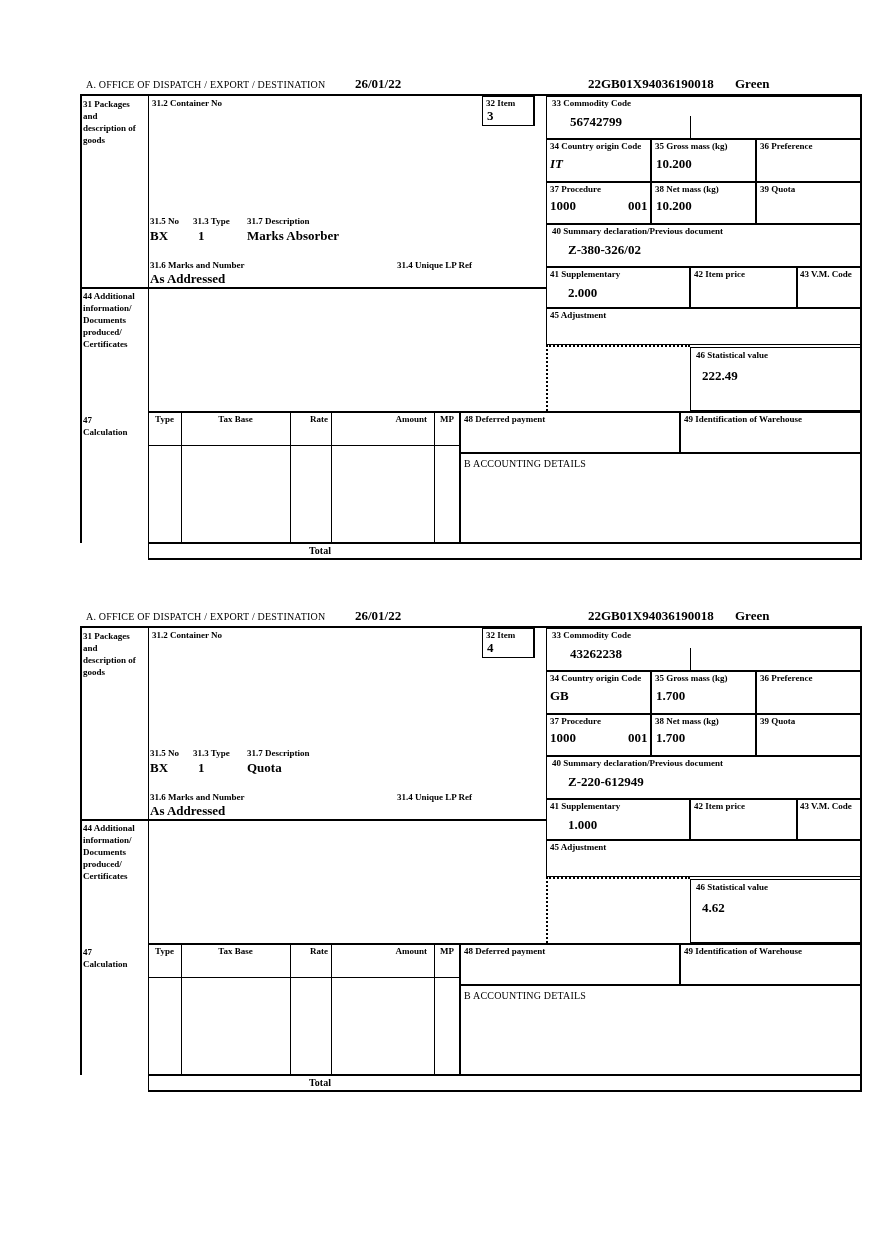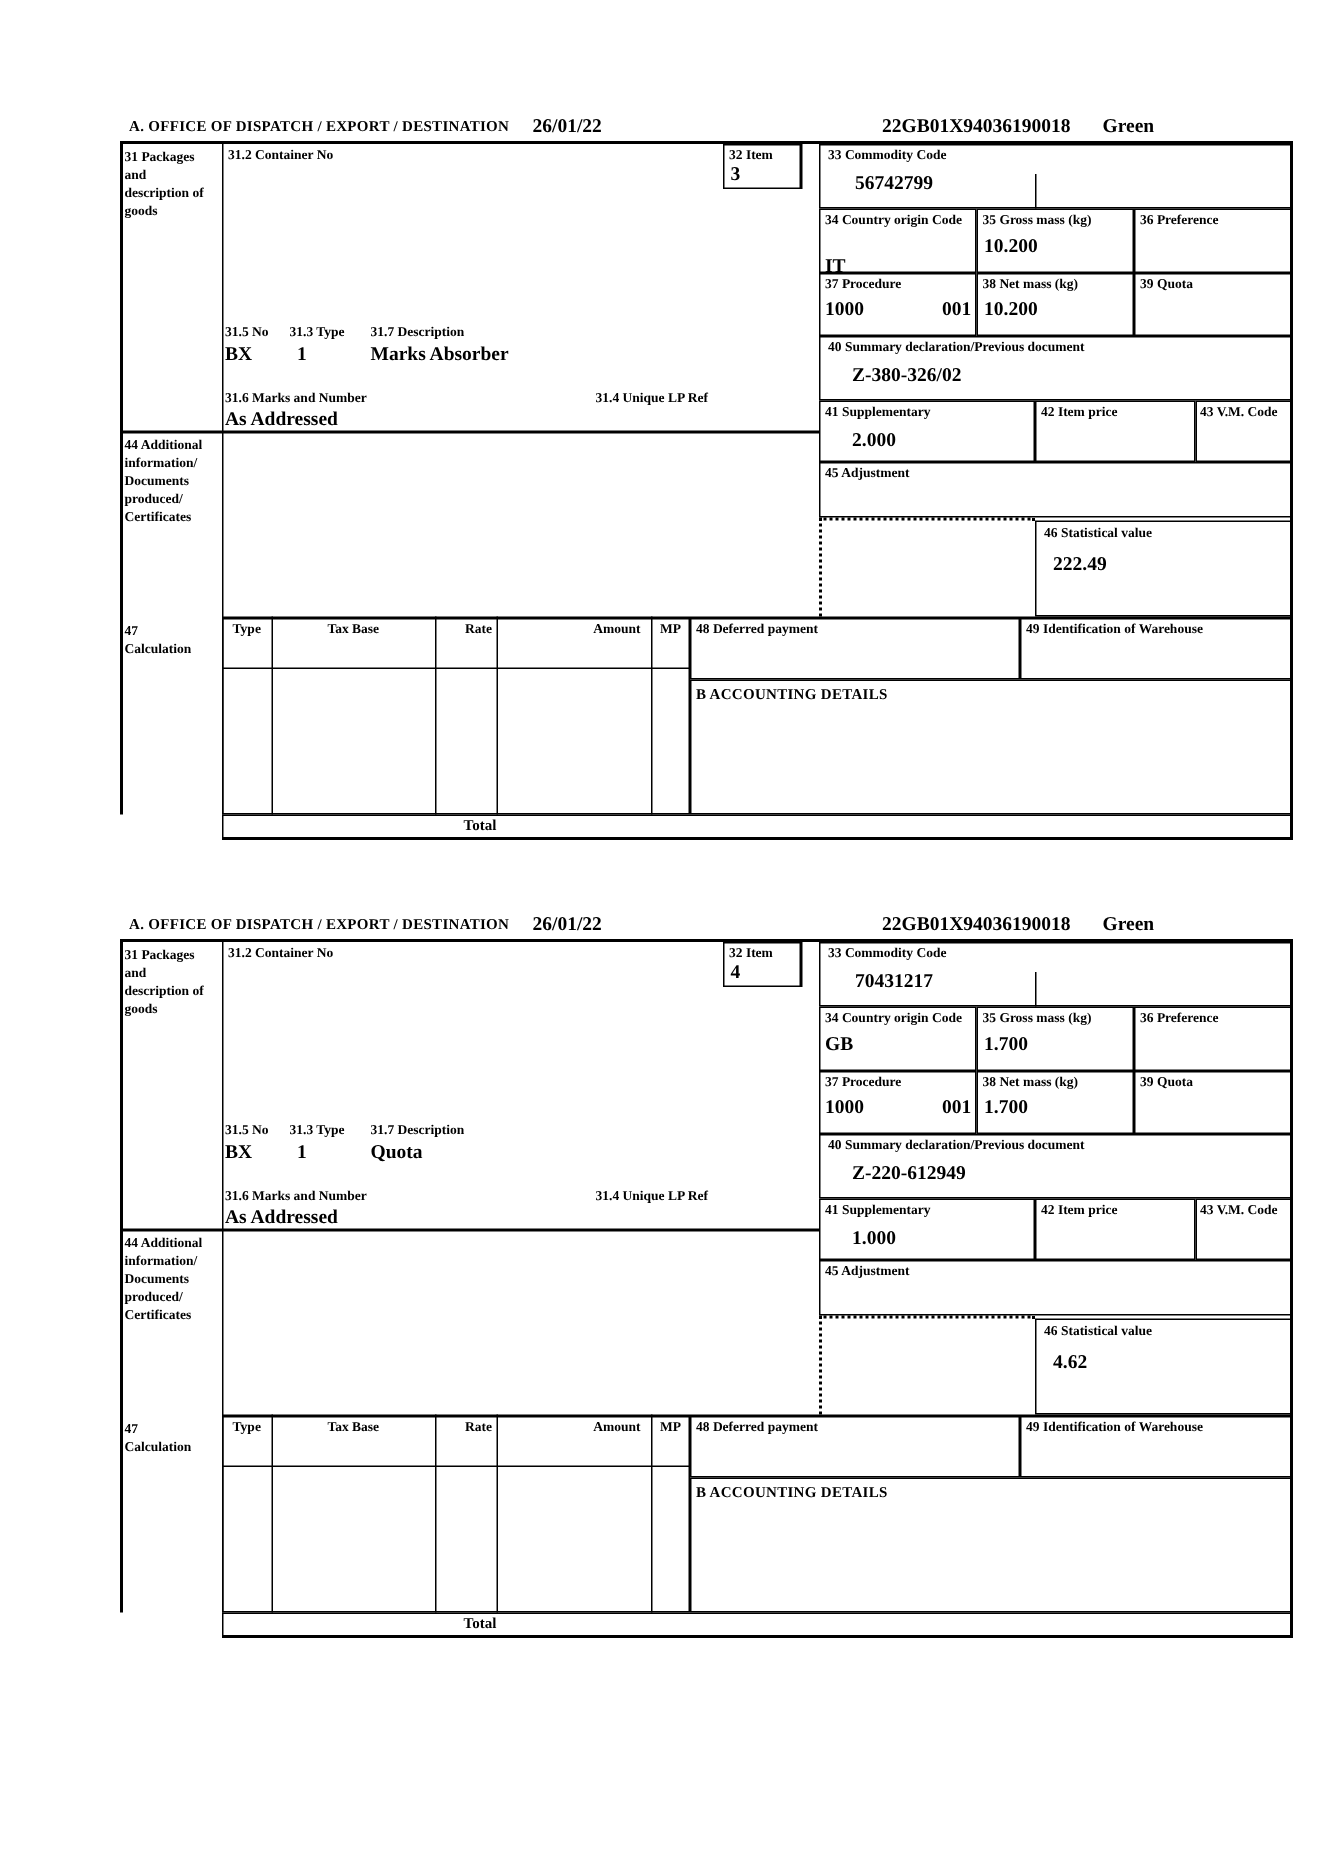--- a/index.html
+++ b/index.html
@@ -5,21 +5,21 @@
   html,body{margin:0;padding:0;background:#fff;}
   #page{position:relative;width:882px;height:1250px;background:#ffffff;
         font-family:"Liberation Serif","DejaVu Serif",serif;color:#000;overflow:hidden;}
   .section{position:absolute;left:80px;width:782px;height:487px;}
   .s0{top:74px;} .s1{top:606px;}
   .ln{position:absolute;background:#000;}
   .bx{position:absolute;border:1px solid #000;box-sizing:border-box;}
   .lbl{position:absolute;font-size:9px;font-weight:bold;line-height:11px;white-space:nowrap;}
   .lblw{position:absolute;font-size:9px;font-weight:bold;line-height:12px;white-space:normal;}
   .val{position:absolute;font-size:13px;font-weight:bold;white-space:nowrap;}
-  .hdr{position:absolute;font-size:10px;font-weight:bold;letter-spacing:0.2px;white-space:nowrap;}
+  .hdr{position:absolute;font-size:10px;font-weight:normal;letter-spacing:0.2px;white-space:nowrap;}
   .hval{position:absolute;font-size:13px;font-weight:bold;white-space:nowrap;}
   .dot-h{position:absolute;border-top:2px dotted #000;}
   .dot-v{position:absolute;border-left:2px dotted #000;}
   .cth{position:absolute;font-size:9px;font-weight:bold;}
 </style>
 </head>
 <body>
 
 <div id="page">
   <div id="sections">
@@ -48,21 +48,21 @@
 
     <div class="bx" style="left:466px;top:22px;width:316px;height:43px;"></div>
     <div class="ln" style="left:610px;top:42px;width:1px;height:23px;"></div>
     <span class="lbl" style="left:472px;top:24px;">33 Commodity Code</span>
     <span class="val" style="left:490px;top:40px;">56742799</span>
 
     <div class="bx" style="left:466px;top:65px;width:105px;height:43px;"></div>
     <div class="bx" style="left:571px;top:65px;width:105px;height:43px;"></div>
     <div class="bx" style="left:676px;top:65px;width:106px;height:43px;"></div>
     <span class="lbl" style="left:470px;top:67px;">34 Country origin Code</span>
-    <span class="val" style="left:470px;top:95px;">IT</span>
+    <span class="val" style="left:470px;top:82px;font-style:italic;">IT</span>
     <span class="lbl" style="left:575px;top:67px;">35 Gross mass (kg)</span>
     <span class="val" style="left:576px;top:82px;">10.200</span>
     <span class="lbl" style="left:680px;top:67px;">36 Preference</span>
 
     <div class="bx" style="left:466px;top:108px;width:105px;height:42px;"></div>
     <div class="bx" style="left:571px;top:108px;width:105px;height:42px;"></div>
     <div class="bx" style="left:676px;top:108px;width:106px;height:42px;"></div>
     <span class="lbl" style="left:470px;top:110px;">37 Procedure</span>
     <span class="val" style="left:470px;top:124px;">1000</span>
     <span class="val" style="left:548px;top:124px;">001</span>
@@ -146,21 +146,21 @@
 
     <span class="lbl" style="left:72px;top:24px;">31.2 Container No</span>
 
     <div class="bx" style="left:402px;top:22px;width:53px;height:30px;border-right-width:2px;"></div>
     <span class="lbl" style="left:406px;top:24px;">32 Item</span>
     <span class="val" style="left:407px;top:34px;">4</span>
 
     <div class="bx" style="left:466px;top:22px;width:316px;height:43px;"></div>
     <div class="ln" style="left:610px;top:42px;width:1px;height:23px;"></div>
     <span class="lbl" style="left:472px;top:24px;">33 Commodity Code</span>
-    <span class="val" style="left:490px;top:40px;">70431217</span>
+    <span class="val" style="left:490px;top:40px;">43262238</span>
 
     <div class="bx" style="left:466px;top:65px;width:105px;height:43px;"></div>
     <div class="bx" style="left:571px;top:65px;width:105px;height:43px;"></div>
     <div class="bx" style="left:676px;top:65px;width:106px;height:43px;"></div>
     <span class="lbl" style="left:470px;top:67px;">34 Country origin Code</span>
     <span class="val" style="left:470px;top:82px;">GB</span>
     <span class="lbl" style="left:575px;top:67px;">35 Gross mass (kg)</span>
     <span class="val" style="left:576px;top:82px;">1.700</span>
     <span class="lbl" style="left:680px;top:67px;">36 Preference</span>
 

